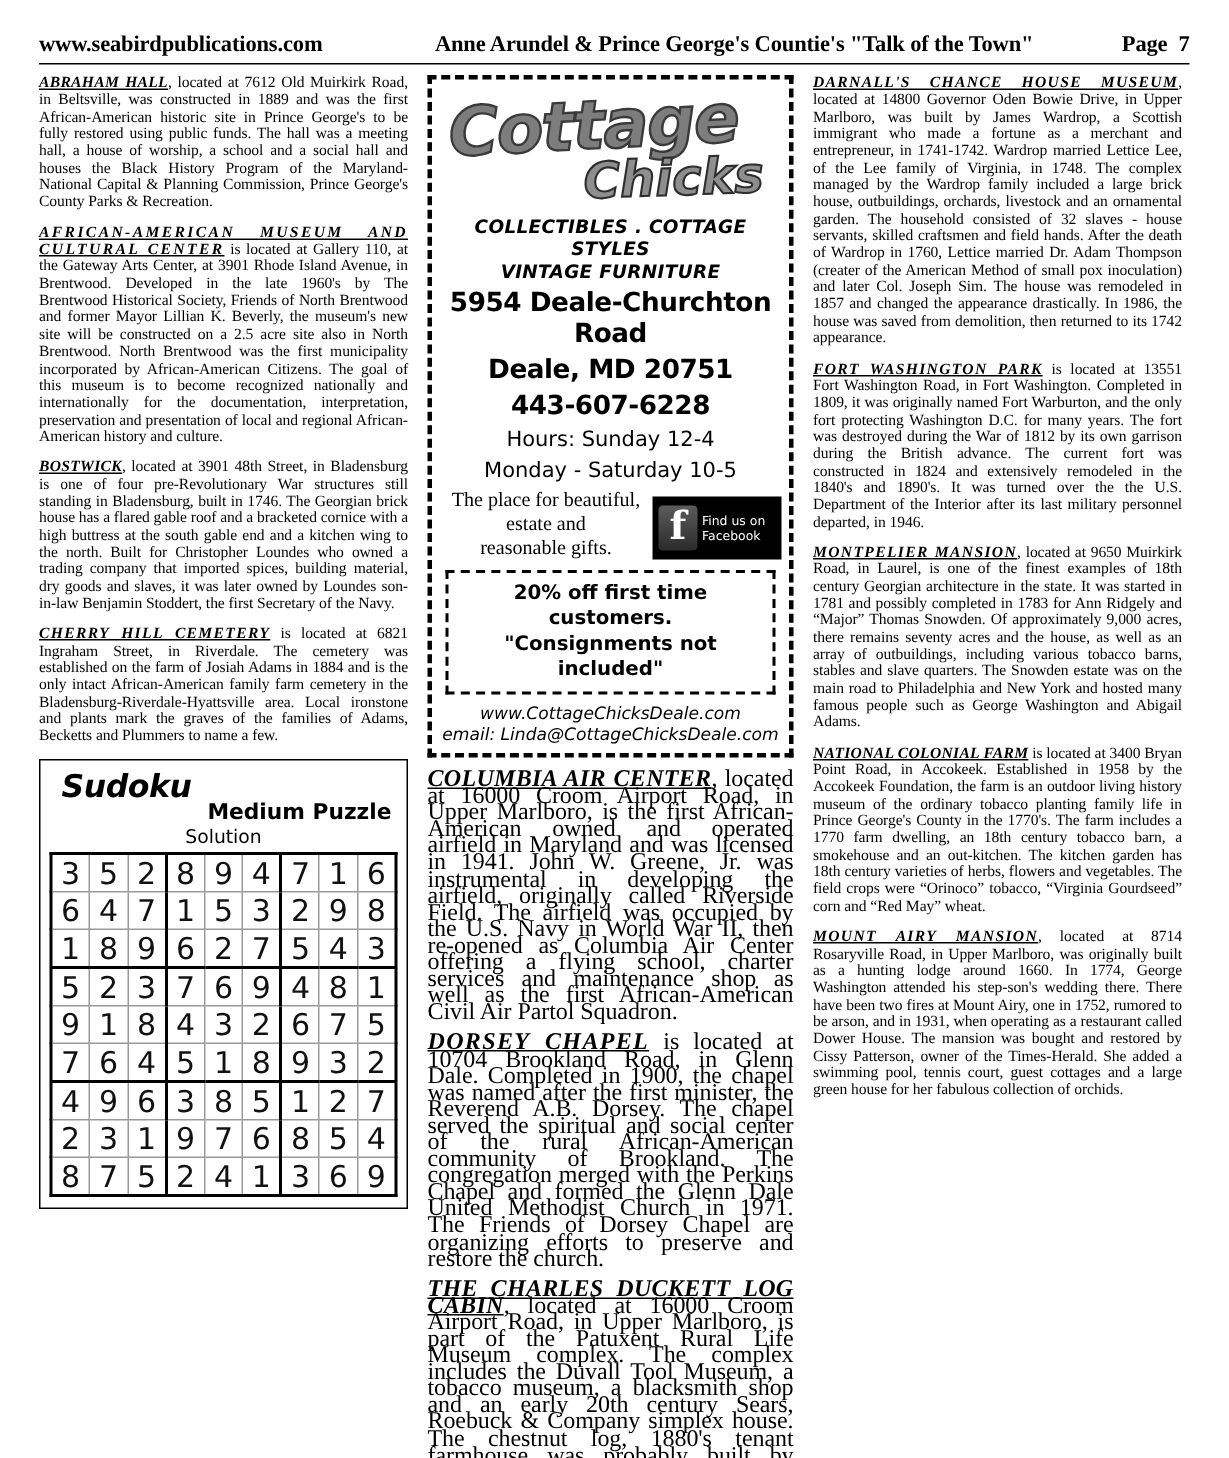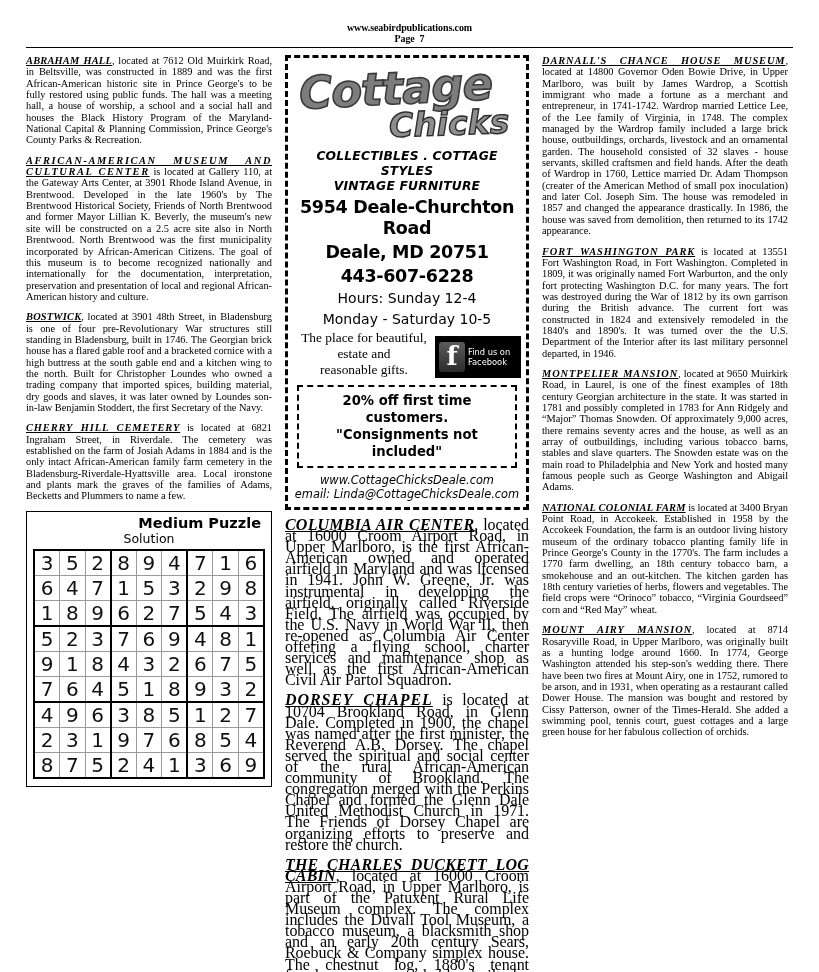--- a/index.html
+++ b/index.html
@@ -18,30 +18,29 @@
     position: relative;
     width: 819px;
     height: 972px;
     box-sizing: border-box;
     padding: 22px 26px 0 26px;
   }
 
   
   .masthead {
     display: flex;
-    align-items: center;
+    align-items: flex-end;
     justify-content: space-between;
     font-family: "Liberation Serif", serif;
-    font-size: 10px;
+    font-size: 15px;
     font-weight: bold;
     border-bottom: 1.5px solid #000;
     padding-bottom: 3px;
     margin-bottom: 7px;
     letter-spacing: -0.1px;
-    flex-direction: column;
   }
   .masthead .site { flex: 0 0 auto; }
   .masthead .center {
     flex: 1 1 auto;
     text-align: center;
     padding-left: 16px;
   }
   .masthead .page-no {
     flex: 0 0 auto;
     text-align: right;
@@ -295,36 +294,38 @@
     text-decoration: underline;
   }
 </style>
 </head>
 <body>
 
 <div class="page">
 
   <div class="masthead">
     <span class="site">www.seabirdpublications.com</span>
+    <span class="center">Anne Arundel &amp; Prince George's Countie's "Talk of the Town"</span>
     <span class="page-no">Page  7</span>
   </div>
 
   <div class="columns">
 
     <div class="col left">
 
       <p class="art"><span class="hdg">ABRAHAM HALL</span><span>, located at 7612 Old Muirkirk Road, in Beltsville, was constructed in 1889 and was the first African-American  historic site in Prince George's to be fully restored using public funds.  The hall was a meeting hall, a house of worship, a school and a social hall and houses the Black History Program of the Maryland-National Capital &amp; Planning Commission, Prince George's County  Parks &amp; Recreation.</span></p>
 
       <p class="art"><span class="hdg sp">AFRICAN-AMERICAN  MUSEUM  AND CULTURAL CENTER</span><span> is located at Gallery 110, at the Gateway Arts Center, at 3901 Rhode Island Avenue, in Brentwood.  Developed in the late 1960's by The Brentwood Historical Society, Friends of North Brentwood and former Mayor Lillian K. Beverly, the museum's new site will be constructed on a 2.5 acre site also in North Brentwood.   North Brentwood was the first municipality incorporated by African-American Citizens.   The goal of this museum is to become recognized nationally and internationally for the documentation, interpretation, preservation and presentation of local and regional African-American history and culture.</span></p>
 
       <p class="art"><span class="hdg">BOSTWICK</span><span>,  located  at  3901  48th  Street,  in Bladensburg is   one of four pre-Revolutionary War structures still standing in Bladensburg, built in 1746. The Georgian brick house has a flared gable roof and a bracketed cornice with a high buttress at the south gable end and a kitchen wing to the north.  Built for Christopher Loundes who owned a trading company that imported spices, building material, dry goods and slaves, it was later owned by Loundes son-in-law Benjamin Stoddert, the first Secretary of the Navy.</span></p>
 
       <p class="art"><span class="hdg sp2">CHERRY HILL CEMETERY</span><span> is located at 6821 Ingraham  Street,  in  Riverdale.  The  cemetery  was established on the farm of Josiah Adams in 1884 and is the only intact African-American family farm cemetery in the Bladensburg-Riverdale-Hyattsville area.  Local ironstone and plants mark the graves of the families of Adams, Becketts and Plummers to name a few.</span></p>
 
       <div class="sudoku-box">
+        <div class="su-title">Sudoku</div>
         <div class="su-level">Medium Puzzle</div>
         <div class="su-sol">Solution</div>
         <table class="sudoku">
           <tbody id="sudoku-body">
               <tr>
                 <td>3</td>
                 <td>5</td>
                 <td>2</td>
                 <td class="bl">8</td>
                 <td>9</td>

